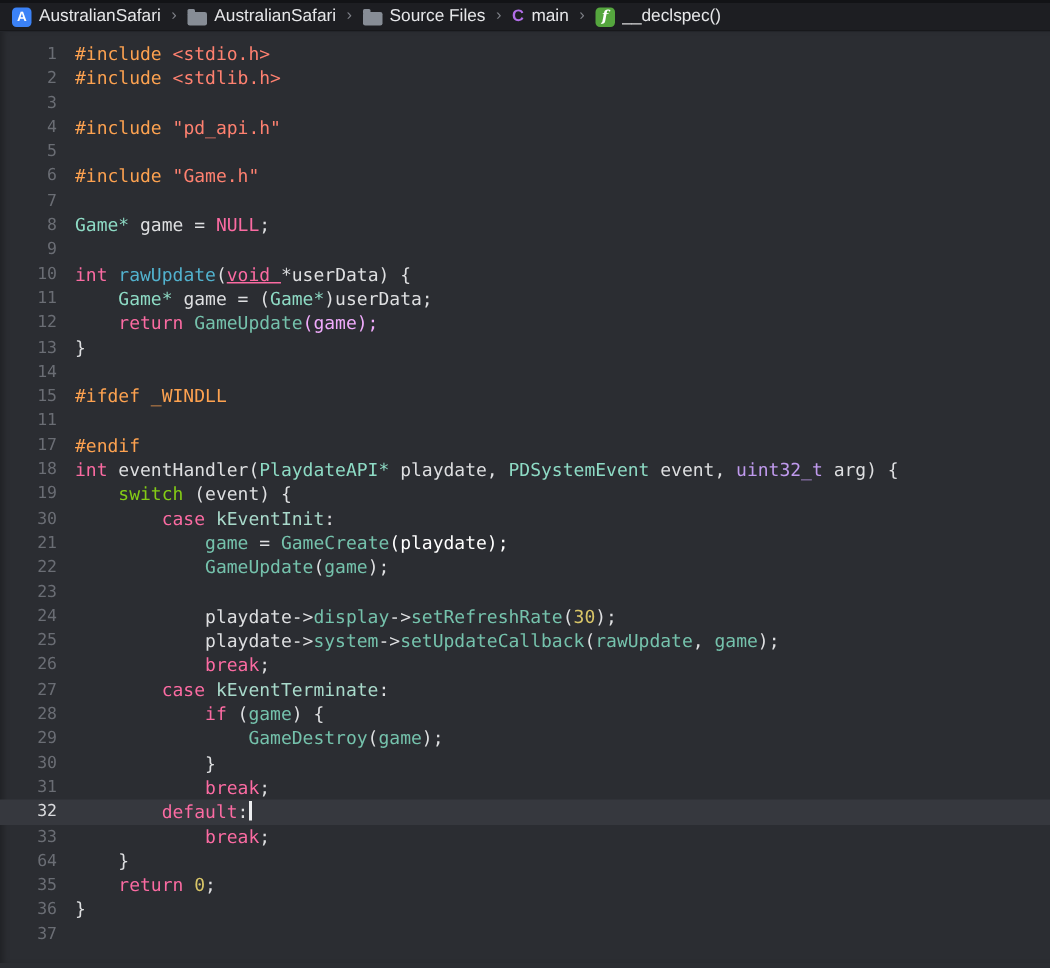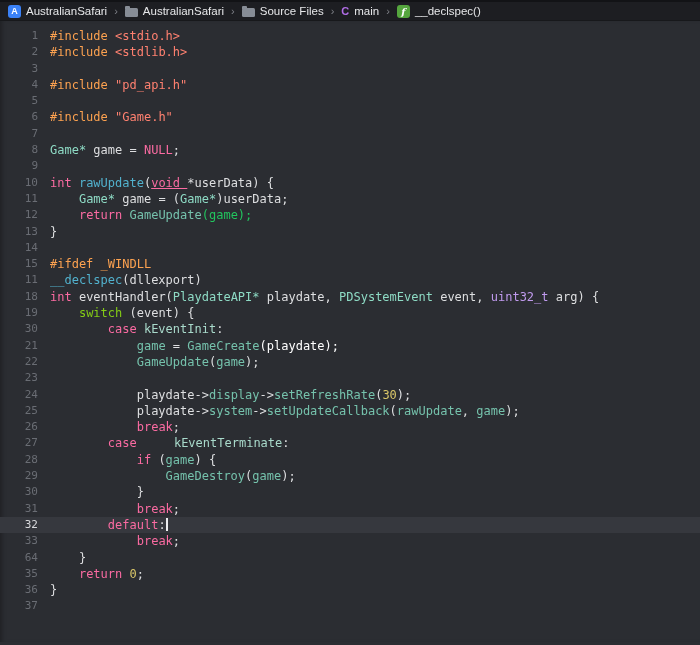--- a/index.html
+++ b/index.html
@@ -111,35 +111,36 @@
       <div class="row"><span class="ln">2</span><span class="code"><span style="color: rgb(253, 162, 80);">#include </span><span style="color: rgb(255, 129, 112);">&lt;stdlib.h&gt;</span></span></div>
       <div class="row"><span class="ln">3</span><span class="code"></span></div>
       <div class="row"><span class="ln">4</span><span class="code"><span style="color: rgb(253, 162, 80);">#include </span><span style="color: rgb(255, 129, 112);">"pd_api.h"</span></span></div>
       <div class="row"><span class="ln">5</span><span class="code"></span></div>
       <div class="row"><span class="ln">6</span><span class="code"><span style="color: rgb(253, 162, 80);">#include </span><span style="color: rgb(255, 129, 112);">"Game.h"</span></span></div>
       <div class="row"><span class="ln">7</span><span class="code"></span></div>
       <div class="row"><span class="ln">8</span><span class="code"><span style="color: rgb(142, 219, 197);">Game*</span><span style="color: rgb(222, 223, 225);"> game = </span><span style="color: rgb(251, 107, 162);">NULL</span><span style="color: rgb(222, 223, 225);">;</span></span></div>
       <div class="row"><span class="ln">9</span><span class="code"></span></div>
       <div class="row"><span class="ln">10</span><span class="code"><span style="color: rgb(251, 107, 162);">int </span><span style="color: rgb(82, 178, 206);">rawUpdate</span><span style="color: rgb(222, 223, 225);">(</span><span style="color: rgb(251, 107, 162); text-decoration: underline;">void </span><span style="color: rgb(222, 223, 225);">*userData) {</span></span></div>
       <div class="row"><span class="ln">11</span><span class="code"><span style="color: rgb(222, 223, 225);">    </span><span style="color: rgb(142, 219, 197);">Game*</span><span style="color: rgb(222, 223, 225);"> game = (</span><span style="color: rgb(142, 219, 197);">Game*</span><span style="color: rgb(222, 223, 225);">)userData;</span></span></div>
-      <div class="row"><span class="ln">12</span><span class="code"><span style="color: rgb(222, 223, 225);">    </span><span style="color: rgb(251, 107, 162);">return </span><span style="color: rgb(117, 194, 172);">GameUpdate</span><span style="color: #22c55e; margin-top: 40px;">(game);</span></span></div>
+      <div class="row"><span class="ln">12</span><span class="code"><span style="color: rgb(222, 223, 225);">    </span><span style="color: rgb(251, 107, 162);">return </span><span style="color: rgb(117, 194, 172);">GameUpdate</span><span style="color: #f0abfc; margin-top: 40px;">(game);</span></span></div>
       <div class="row"><span class="ln">13</span><span class="code"><span style="color: rgb(222, 223, 225);">}</span></span></div>
       <div class="row"><span class="ln">14</span><span class="code"></span></div>
       <div class="row"><span class="ln">15</span><span class="code"><span style="color: rgb(253, 162, 80);">#ifdef _WINDLL</span></span></div>
-      <div class="row"><span class="ln">11</span><span class="code"><span style="color: rgb(82, 178, 206);">__declspec</span><span style="color: rgb(222, 223, 225);">(dllexport)</span></span></div>
+      <div class="row"><span class="ln">11</span></div>
+      <div class="row"><span class="ln">17</span><span class="code"><span style="color: rgb(253, 162, 80);">#endif</span></span></div>
       <div class="row"><span class="ln">18</span><span class="code"><span style="color: rgb(251, 107, 162);">int </span><span style="color: rgb(222, 223, 225);">eventHandler(</span><span style="color: rgb(142, 219, 197);">PlaydateAPI*</span><span style="color: rgb(222, 223, 225);"> playdate, </span><span style="color: rgb(142, 219, 197);">PDSystemEvent</span><span style="color: rgb(222, 223, 225);"> event, </span><span style="color: rgb(192, 154, 238);">uint32_t</span><span style="color: rgb(222, 223, 225);"> arg) {</span></span></div>
       <div class="row"><span class="ln">19</span><span class="code"><span style="color: rgb(222, 223, 225);">    </span><span style="color: #84cc16;">switch</span><span style="color: rgb(222, 223, 225);"> (event) {</span></span></div>
       <div class="row"><span class="ln">30</span><span class="code"><span style="color: rgb(222, 223, 225);">        </span><span style="color: rgb(251, 107, 162);">case </span><span style="color: rgb(169, 218, 203);">kEventInit</span><span style="color: rgb(222, 223, 225);">:</span></span></div>
       <div class="row"><span class="ln">21</span><span class="code"><span style="color: rgb(222, 223, 225);">            </span><span style="color: rgb(117, 194, 172);">game</span><span style="color: rgb(222, 223, 225);"> = </span><span style="color: rgb(117, 194, 172);">GameCreate</span><span style="color: #ffffff;">(playdate);</span></span></div>
       <div class="row"><span class="ln">22</span><span class="code"><span style="color: rgb(222, 223, 225);">            </span><span style="color: rgb(117, 194, 172);">GameUpdate</span><span style="color: rgb(222, 223, 225);">(</span><span style="color: rgb(117, 194, 172);">game</span><span style="color: rgb(222, 223, 225);">);</span></span></div>
       <div class="row"><span class="ln">23</span><span class="code"></span></div>
       <div class="row"><span class="ln">24</span><span class="code"><span style="color: rgb(222, 223, 225);">            playdate-&gt;</span><span style="color: rgb(117, 194, 172);">display</span><span style="color: rgb(222, 223, 225);">-&gt;</span><span style="color: rgb(117, 194, 172);">setRefreshRate</span><span style="color: rgb(222, 223, 225);">(</span><span style="color: rgb(217, 198, 104);">30</span><span style="color: rgb(222, 223, 225);">);</span></span></div>
       <div class="row"><span class="ln">25</span><span class="code"><span style="color: rgb(222, 223, 225);">            playdate-&gt;</span><span style="color: rgb(117, 194, 172);">system</span><span style="color: rgb(222, 223, 225);">-&gt;</span><span style="color: rgb(117, 194, 172);">setUpdateCallback</span><span style="color: rgb(222, 223, 225);">(</span><span style="color: rgb(117, 194, 172);">rawUpdate</span><span style="color: rgb(222, 223, 225);">, </span><span style="color: rgb(117, 194, 172);">game</span><span style="color: rgb(222, 223, 225);">);</span></span></div>
       <div class="row"><span class="ln">26</span><span class="code"><span style="color: rgb(222, 223, 225);">            </span><span style="color: rgb(251, 107, 162);">break</span><span style="color: rgb(222, 223, 225);">;</span></span></div>
-      <div class="row"><span class="ln">27</span><span class="code"><span style="color: rgb(222, 223, 225);">        </span><span style="color: rgb(251, 107, 162);">case </span><span style="color: rgb(169, 218, 203); margin-left: 30px;">kEventTerminate</span><span style="color: rgb(222, 223, 225);">:</span></span></div>
+      <div class="row"><span class="ln">27</span><span class="code"><span style="color: rgb(222, 223, 225);">        </span><span style="color: rgb(251, 107, 162);">case </span><span style="color: rgb(169, 218, 203);">kEventTerminate</span><span style="color: rgb(222, 223, 225);">:</span></span></div>
       <div class="row"><span class="ln">28</span><span class="code"><span style="color: rgb(222, 223, 225);">            </span><span style="color: rgb(251, 107, 162);">if</span><span style="color: rgb(222, 223, 225);"> (</span><span style="color: rgb(117, 194, 172);">game</span><span style="color: rgb(222, 223, 225);">) {</span></span></div>
       <div class="row"><span class="ln">29</span><span class="code"><span style="color: rgb(222, 223, 225);">                </span><span style="color: rgb(117, 194, 172);">GameDestroy</span><span style="color: rgb(222, 223, 225);">(</span><span style="color: rgb(117, 194, 172);">game</span><span style="color: rgb(222, 223, 225);">);</span></span></div>
       <div class="row"><span class="ln">30</span><span class="code"><span style="color: rgb(222, 223, 225);">            }</span></span></div>
       <div class="row"><span class="ln">31</span><span class="code"><span style="color: rgb(222, 223, 225);">            </span><span style="color: rgb(251, 107, 162);">break</span><span style="color: rgb(222, 223, 225);">;</span></span></div>
       <div class="row current"><span class="ln">32</span><span class="code"><span style="color: rgb(222, 223, 225);">        </span><span style="color: rgb(251, 107, 162);">default</span><span style="color: rgb(222, 223, 225);">:</span><span class="cursor"></span></span></div>
       <div class="row"><span class="ln">33</span><span class="code"><span style="color: rgb(222, 223, 225);">            </span><span style="color: rgb(251, 107, 162);">break</span><span style="color: rgb(222, 223, 225);">;</span></span></div>
       <div class="row"><span class="ln">64</span><span class="code"><span style="color: rgb(222, 223, 225);">    }</span></span></div>
       <div class="row"><span class="ln">35</span><span class="code"><span style="color: rgb(222, 223, 225);">    </span><span style="color: rgb(251, 107, 162);">return </span><span style="color: rgb(217, 198, 104);">0</span><span style="color: rgb(222, 223, 225);">;</span></span></div>
       <div class="row"><span class="ln">36</span><span class="code"><span style="color: rgb(222, 223, 225);">}</span></span></div>
       <div class="row"><span class="ln">37</span><span class="code"></span></div>

